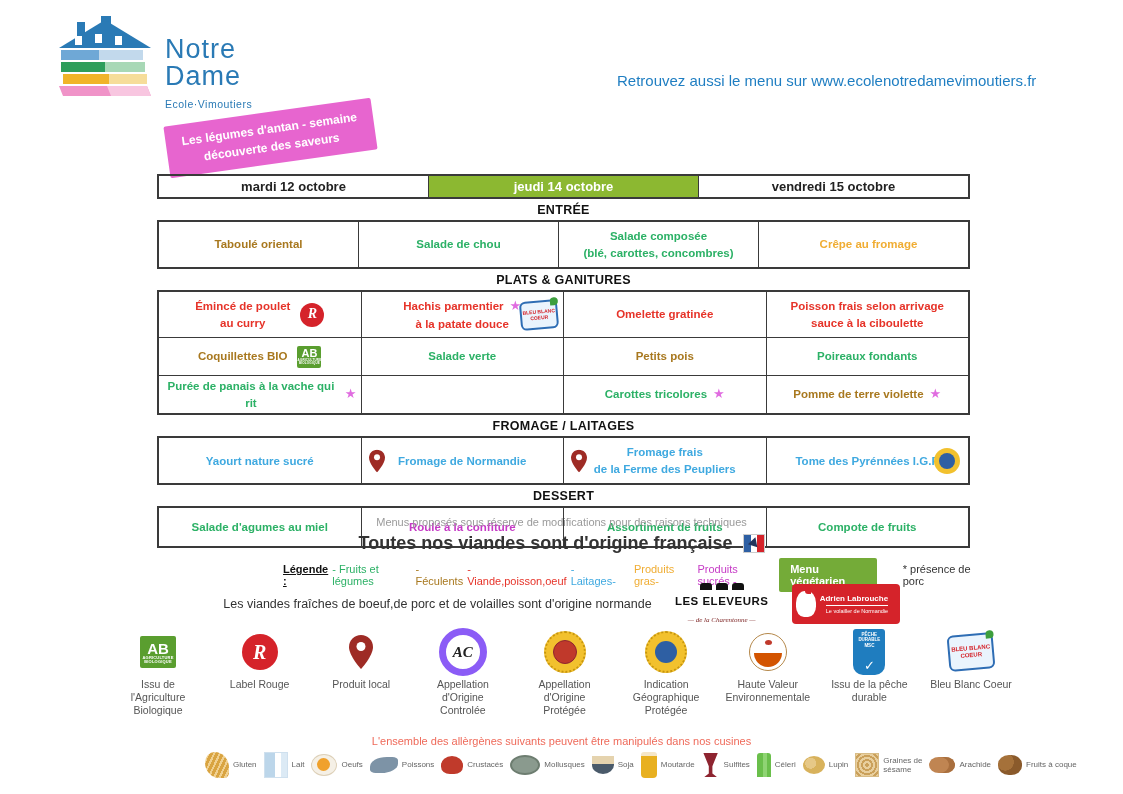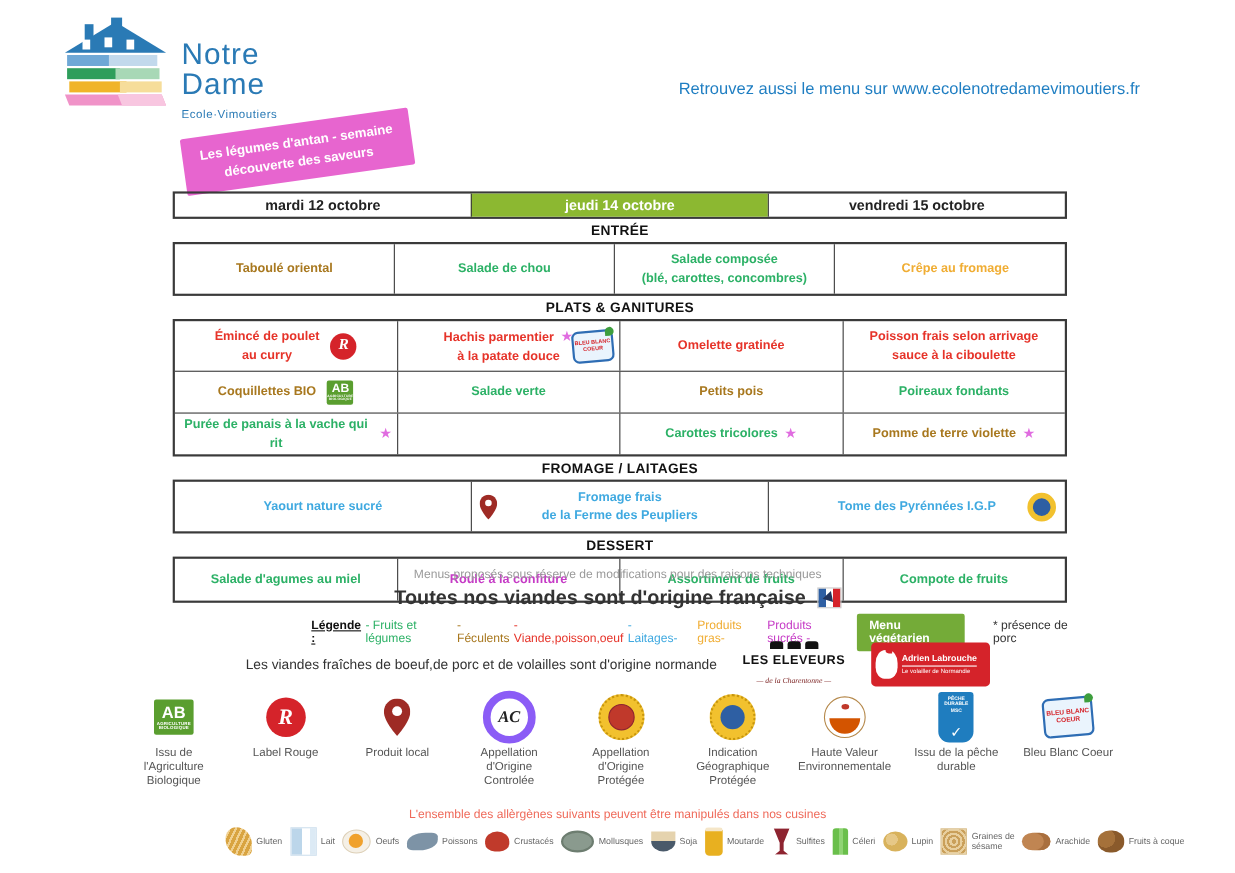--- a/index.html
+++ b/index.html
@@ -67,21 +67,21 @@
   .origin{position:absolute;top:583px;left:0;width:100%;display:flex;align-items:center;justify-content:center;gap:16px;}
   .origin-text{font-size:12.5px;color:#333;}
   .elv{width:108px;text-align:center;line-height:1.05;}
   .elv .animals{display:flex;justify-content:center;gap:4px;margin-bottom:2px;}
   .elv .animals i{display:block;width:12px;height:7px;background:#111;border-radius:3px 3px 0 0;}
   .elv .l1{font-weight:bold;font-size:11.5px;letter-spacing:.5px;color:#111;}
   .elv .l2{font-size:7px;font-style:italic;color:#7a1f1f;font-family:"Liberation Serif",serif;}
   .lab{width:100px;height:36px;background:#d5232a;border-radius:4px;display:flex;align-items:center;padding:2px 4px;gap:4px;color:#fff;}
   .lab .hen{width:20px;height:26px;background:#fff;border-radius:45% 45% 40% 40%;position:relative;flex:none;}
   .lab .hen::before{content:"";position:absolute;top:-3px;left:9px;width:6px;height:6px;background:#d5232a;border-radius:50% 50% 0 50%;}
-  .lab .lab-tx{display:flex;flex-direction:column;gap:2px;}
+  .lab .lab-tx{display:flex;flex-direction:column;gap:2px;align-items:flex-end;}
   .lab .t1{font-size:8px;font-weight:bold;white-space:nowrap;}
   .lab .t2{font-size:5.5px;border-top:1px solid #fff;padding-top:2px;white-space:nowrap;}
 
   
   .labels{position:absolute;top:632px;left:112px;width:905px;display:flex;justify-content:space-between;}
   .lab-item{width:92px;display:flex;flex-direction:column;align-items:center;gap:6px;text-align:center;}
   .lab-item em{font-style:normal;font-size:10.5px;color:#555;white-space:pre-line;line-height:1.25;}
   .ic-wrap{height:40px;display:flex;align-items:center;justify-content:center;}
   .ab-big{width:36px;height:32px;font-size:15px;}
   .ab-big small{font-size:4px;}
@@ -216,20 +216,27 @@
 
   <div class="sec-title">FROMAGE / LAITAGES</div>
   <div class="band">
     <div class="mrow">
       <div class="mcell h43 c-bl">Yaourt nature sucré</div>
       <div class="mcell h43 c-bl">
         <svg class="pin" width="16" height="23" viewBox="0 0 24 34">
             <path d="M12 0C5.4 0 0 5.4 0 12c0 9 12 22 12 22s12-13 12-22C24 5.4 18.6 0 12 0z" fill="#9e2b25"></path>
             <circle cx="12" cy="11.5" r="4.5" fill="#fff"></circle>
           </svg>
+        <span>Fromage de Normandie</span>
+      </div>
+      <div class="mcell h43 c-bl">
+        <svg class="pin" width="16" height="23" viewBox="0 0 24 34">
+            <path d="M12 0C5.4 0 0 5.4 0 12c0 9 12 22 12 22s12-13 12-22C24 5.4 18.6 0 12 0z" fill="#9e2b25"></path>
+            <circle cx="12" cy="11.5" r="4.5" fill="#fff"></circle>
+          </svg>
         <span>Fromage frais
 de la Ferme des Peupliers</span>
       </div>
       <div class="mcell h43 c-bl">
         <span>Tome des Pyrénnées I.G.P</span>
         <span class="igp-mini"><i></i></span>
       </div>
     </div>
   </div>
 

